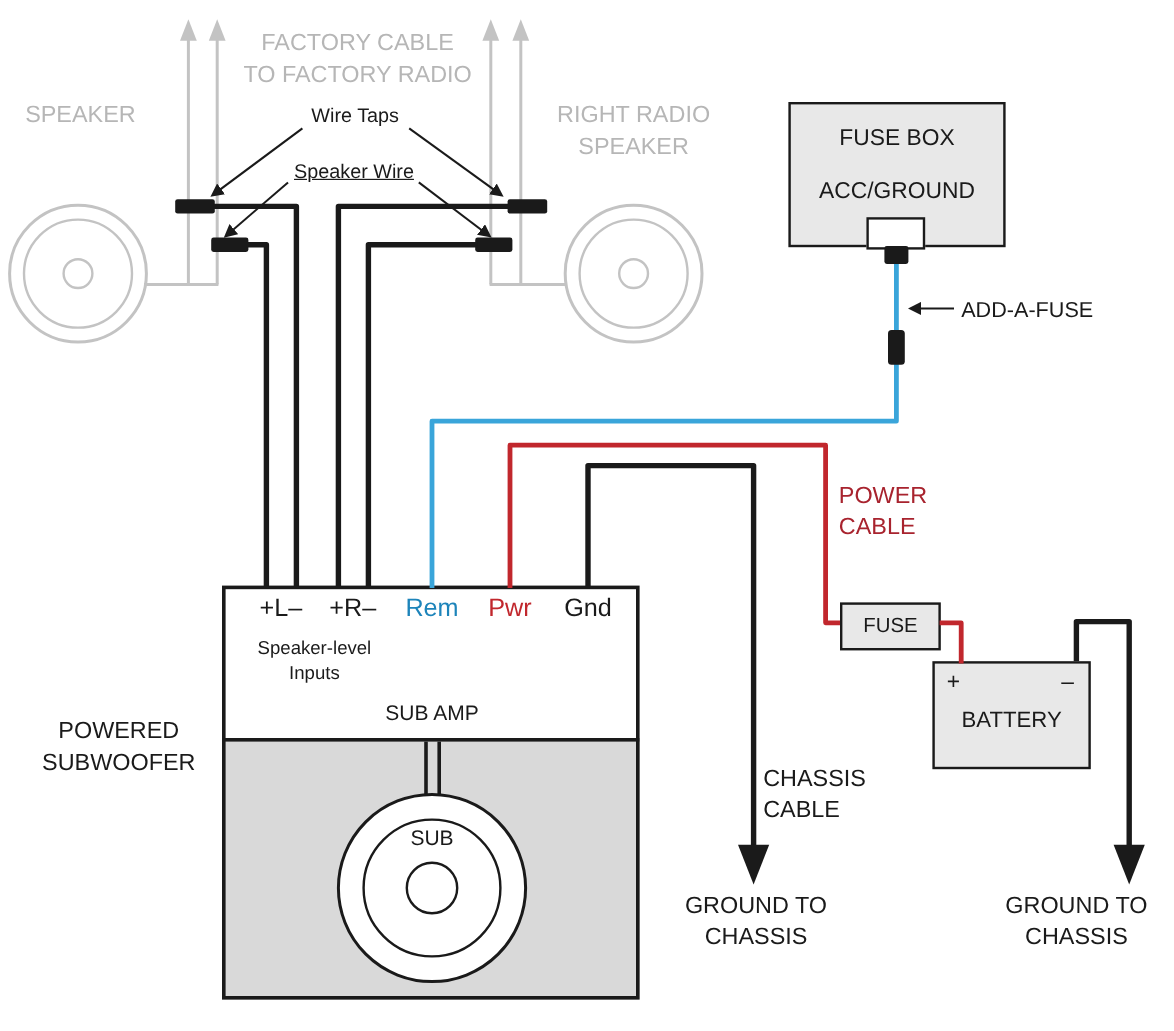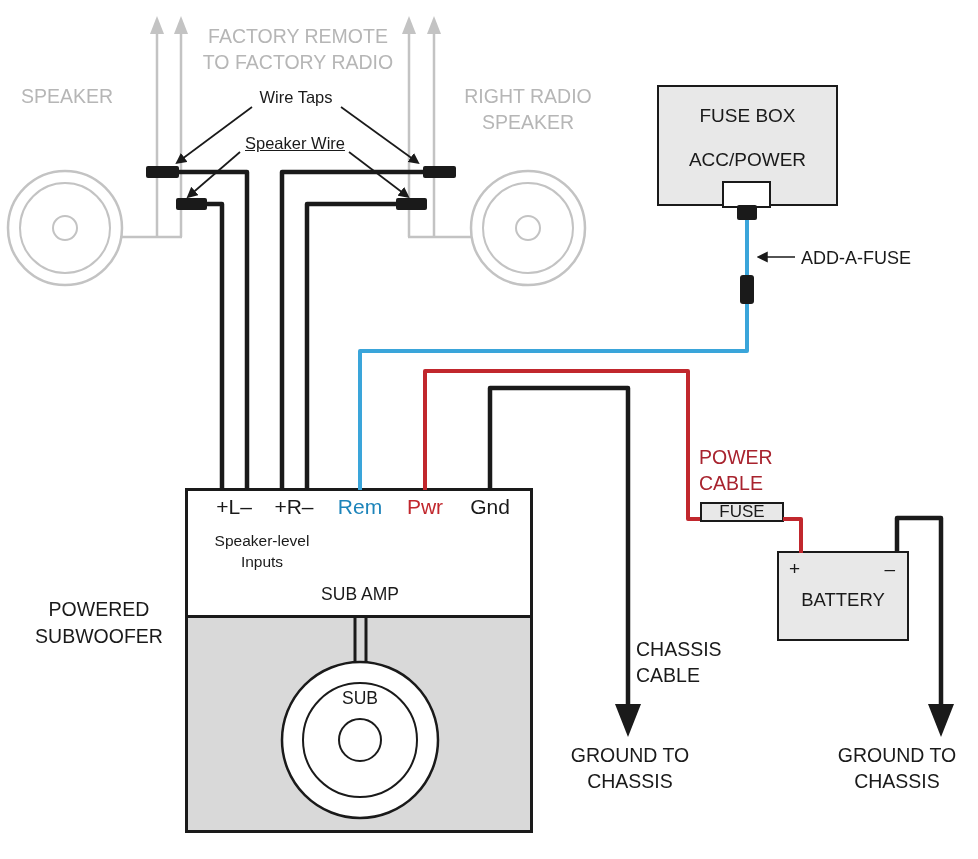--- a/index.html
+++ b/index.html
@@ -6,21 +6,21 @@
   .canvas {
     position:relative; width:978px; height:859px; background:#fff;
     font-family:"Liberation Sans", sans-serif; overflow:hidden;
     color:var(--black,#1a1a1a);
   }
   
   .box { position:absolute; background:var(--box-fill,#e8e8e8);
          border:2.5px solid var(--black,#1a1a1a); box-sizing:border-box; z-index:1; }
   .b-fusebox { left:657px; top:85px; width:181px; height:121px; }
   .b-accplug { left:722px; top:181px; width:49px; height:27px; background:#fff; border-width:2px; }
-  .b-fuse { left:700px; top:502px; width:84px; height:20px;
+  .b-fuse { left:700px; top:502px; width:84px; height:40px;
             display:flex; align-items:center; justify-content:center; font-size:17px;text-align:center; }
   .b-battery { left:777px; top:551px; width:132px; height:90px; }
   .b-amp { left:185px; top:488px; width:348px; height:130px; background:#fff; border-width:3px; }
   .b-sub { left:185px; top:615px; width:348px; height:218px; background:var(--sub-fill,#d9d9d9); border-width:3px; }
   .fb-t { position:absolute; left:0; right:0; top:18px; text-align:center; font-size:19px; }
   .fb-a { position:absolute; left:0; right:0; top:62px; text-align:center; font-size:19px; }
   .bat-sign { position:absolute; top:5px; font-size:19px; }
   .bat-plus { left:10px; }
   .bat-minus { right:12px; }
   .bat-name { position:absolute; left:0; right:0; top:36px; text-align:center; font-size:18.5px; }
@@ -35,21 +35,21 @@
   .w.thin { stroke:var(--black,#1a1a1a); stroke-width:1.7px; }
   .f-blk { fill:var(--black,#1a1a1a); }
   .f-gray { fill:var(--gray-wire,#c3c3c3); }
   .spk-gray { fill:#fff; stroke:var(--gray-wire,#c9c9c9); }
   .spk-blk { stroke:var(--black,#1a1a1a); }
   
   .lbl { position:absolute; z-index:3; font-size:19.5px; line-height:26px;
          text-align:center; white-space:nowrap; color:var(--black,#1a1a1a); }
   .gray { color:var(--gray-text,#b6b6b6); }
   .bluet { color:var(--blue-text,#1d84ba); }
-  .redt { color:var(--red-text,#a8232e);margin-top:44px; }
+  .redt { color:var(--red-text,#a8232e); }
   .p-factory { left:182px; top:23px; width:232px; }
   .p-lspk { left:2px; top:83px; width:130px; }
   .p-rspk { left:463px; top:83px; width:130px; }
   .p-wiretaps { left:246px; top:87px; width:100px; font-size:16.5px; line-height:20px; }
   .p-spkwire { left:234px; top:133px; width:122px; font-size:16.5px; line-height:20px;text-decoration:underline; }
   .p-addafuse { left:801px; top:245px; font-size:18px; text-align:left; }
   .p-remote { left:490px; top:315px; text-align:left; font-size:20px; letter-spacing:0.4px; }
   .p-powercable { left:699px; top:400px; text-align:left; }
   .p-groundcable { left:636px; top:636px; text-align:left; }
   .p-chassis1 { left:562px; top:742px; width:136px; }
@@ -66,21 +66,21 @@
   .t-pwr { left:397px; color:var(--red-wire,#c1272d); }
   .t-gnd { left:462px; }
 </style>
 </head>
 <body>
 
 <div class="canvas">
 
   <div class="box b-fusebox">
     <div class="fb-t">FUSE BOX</div>
-    <div class="fb-a">ACC/POWER</div>
+    <div class="fb-a">ACC/GROUND</div>
   </div>
   <div class="box b-accplug"></div>
 
   <div class="box b-fuse">
     <span>FUSE</span>
   </div>
 
   <div class="box b-battery">
     <span class="bat-sign bat-plus">+</span>
     <span class="bat-sign bat-minus">–</span>
@@ -164,21 +164,21 @@
     </g>
 
     <g>
       <circle class="spk-blk" cx="360" cy="740" r="78" fill="#fff" stroke-width="2.5"></circle>
       <circle class="spk-blk" cx="360" cy="740" r="57" fill="none" stroke-width="2"></circle>
       <circle class="spk-blk" cx="360" cy="740" r="21" fill="none" stroke-width="2"></circle>
     </g>
   </svg>
 
   <div class="lbl gray p-factory">
-    <div>FACTORY REMOTE</div>
+    <div>FACTORY CABLE</div>
     <div>TO FACTORY RADIO</div>
   </div>
 
   <div class="lbl gray p-lspk">
     <div>SPEAKER</div>
   </div>
 
   <div class="lbl gray p-rspk">
     <div>RIGHT RADIO</div>
     <div>SPEAKER</div>

